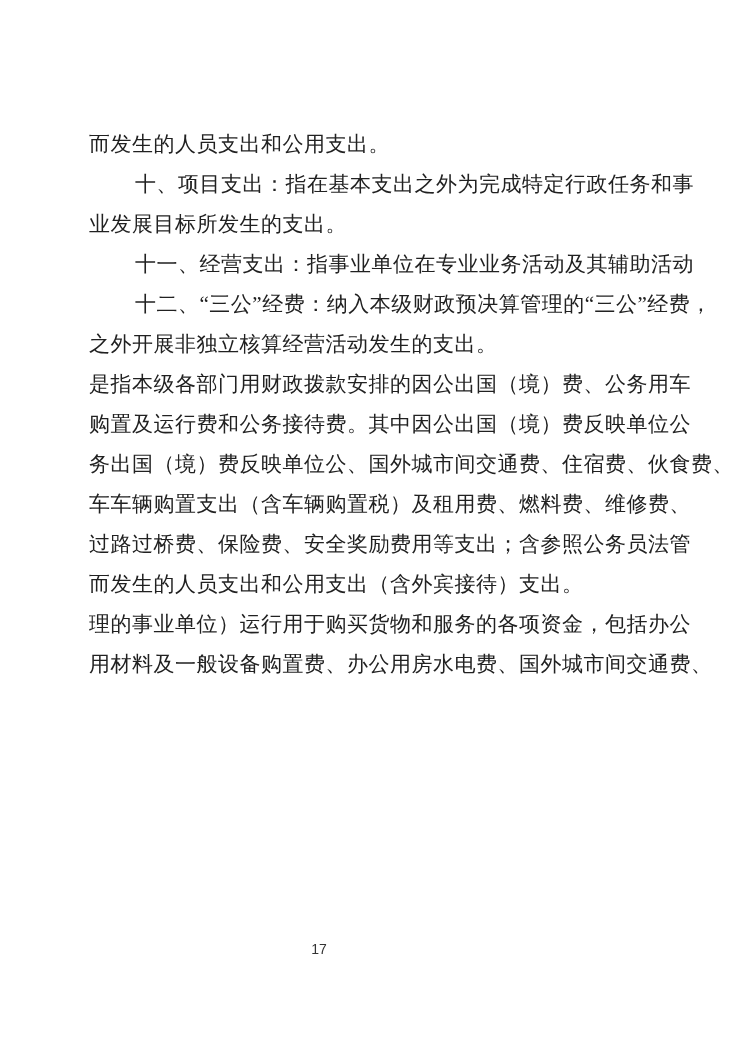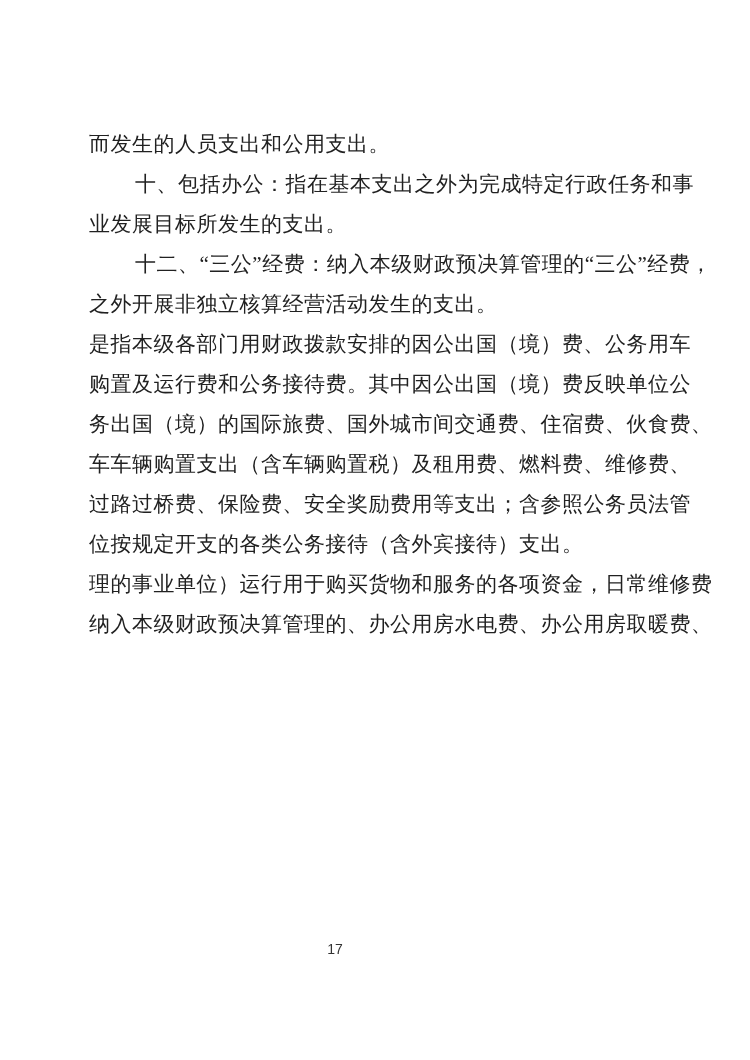--- a/index.html
+++ b/index.html
@@ -35,43 +35,44 @@
   .line.indent {
     padding-left: 46px;
   }
   .line.last {
     text-align: left;
     text-align-last: left;
   }
   .page-number {
     position: absolute;
     top: 939px;
-    left: 16px;
+    left: 0;
     width: 638px;
     height: 20px;
     line-height: 20px;
     text-align: center;
     font-family: "Liberation Sans", "DejaVu Sans", sans-serif;
     font-size: 14px;
     color: #333333;
   }
 </style>
 </head>
 <body>
 
 <div class="page">
   <div class="text-block">
       <div class="line last">而发生的人员支出和公用支出。</div>
-      <div class="line indent">十、包括办公：指在基本支出之外为完成特定行政任务和事</div>
+      <div class="line indent">十、项目支出：指在基本支出之外为完成特定行政任务和事</div>
       <div class="line last">业发展目标所发生的支出。</div>
+      <div class="line indent">十一、经营支出：指事业单位在专业业务活动及其辅助活动</div>
       <div class="line indent">十二、“三公”经费：纳入本级财政预决算管理的“三公”经费，</div>
       <div class="line last">之外开展非独立核算经营活动发生的支出。</div>
       <div class="line">是指本级各部门用财政拨款安排的因公出国（境）费、公务用车</div>
       <div class="line">购置及运行费和公务接待费。其中因公出国（境）费反映单位公</div>
-      <div class="line">务出国（境）的国际旅费、国外城市间交通费、住宿费、伙食费、</div>
+      <div class="line">务出国（境）费反映单位公、国外城市间交通费、住宿费、伙食费、</div>
       <div class="line">车车辆购置支出（含车辆购置税）及租用费、燃料费、维修费、</div>
       <div class="line">过路过桥费、保险费、安全奖励费用等支出；含参照公务员法管</div>
-      <div class="line last">位按规定开支的各类公务接待（含外宾接待）支出。</div>
-      <div class="line">理的事业单位）运行用于购买货物和服务的各项资金，日常维修费</div>
-      <div class="line">纳入本级财政预决算管理的、办公用房水电费、办公用房取暖费、</div>
+      <div class="line last">而发生的人员支出和公用支出（含外宾接待）支出。</div>
+      <div class="line">理的事业单位）运行用于购买货物和服务的各项资金，包括办公</div>
+      <div class="line">用材料及一般设备购置费、办公用房水电费、国外城市间交通费、</div>
     </div>
   <div class="page-number">17</div>
 </div>
 
 </body></html>

